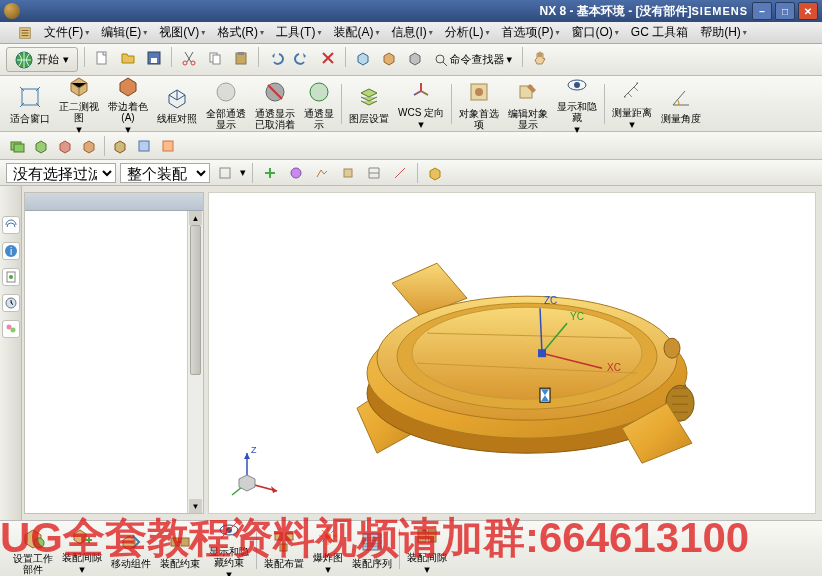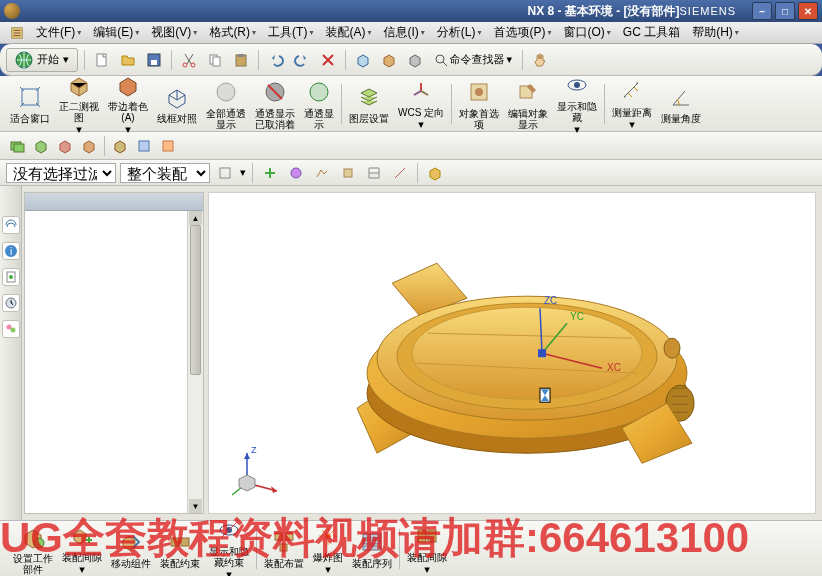--- a/index.html
+++ b/index.html
@@ -1,31 +1,31 @@
 <!DOCTYPE html>
 <html><head>
 <meta charset="utf-8">
 <style>
 * { margin: 0; padding: 0; box-sizing: border-box; font-family: "Microsoft YaHei", Arial, sans-serif; }
 body { background: #3b5998; width: 822px; height: 576px; overflow: hidden; font-size: 11px; }
 
 .titlebar { height: 22px; background: linear-gradient(#4a6da8, #2f4a7a); color: #fff; display: flex; align-items: center; padding: 0 4px; text-align: right; }
 .titlebar .icon { width: 16px; height: 16px; margin-right: 4px; background: radial-gradient(circle at 30% 30%, #d8a850, #7a5a20); border-radius: 50%; }
 .titlebar .title { flex: 1; font-weight: bold; font-size: 12px; }
-.titlebar .siemens { font-weight: normal; letter-spacing: 1px; margin-right: 16px; }
+.titlebar .siemens { font-weight: bold; letter-spacing: 1px; margin-right: 4px; }
 .titlebar .winbtns { display: flex; gap: 3px; }
 .titlebar .winbtn { width: 20px; height: 18px; background: #5a7ab8; border: 1px solid #2a3a5a; display: flex; align-items: center; justify-content: center; color: #fff; font-size: 10px; font-weight: bold; border-radius: 2px; }
 .titlebar .winbtn.close { background: #d85030; }
 
-.menubar { height: 22px; background: linear-gradient(#f0f0f0, #d8d8d8); display: flex; align-items: center; padding: 0 4px; border-bottom: 1px solid #aaa; font-size: 12px; }
+.menubar { height: 22px; background: linear-gradient(#f0f0f0, #d8d8d8); display: flex; align-items: center; padding: 0 12px; border-bottom: 1px solid #aaa; font-size: 12px; }
 .menubar .mi { padding: 2px 6px; display: flex; align-items: center; gap: 2px; cursor: default; }
 .menubar .mi svg { width: 14px; height: 14px; }
 .menubar .drop { font-size: 8px; color: #555; }
 
-.toolbar { background: linear-gradient(#f8f8f5, #e5e5de); padding: 3px 6px; display: flex; align-items: center; gap: 4px; border-bottom: 1px solid #bbb; min-height: 28px; border-radius: 11px; }
+.toolbar { background: linear-gradient(#f8f8f5, #e5e5de); padding: 3px 6px; display: flex; gap: 4px; border-bottom: 1px solid #bbb; min-height: 28px; }
 .toolbar.row1 { height: 32px; }
 .tbtn { width: 22px; height: 22px; display: flex; align-items: center; justify-content: center; border: 1px solid transparent; border-radius: 2px; }
 .tbtn svg { width: 16px; height: 16px; }
 .sep { width: 1px; height: 20px; background: #bbb; margin: 0 2px; }
 
 .start { display: flex; align-items: center; gap: 4px; padding: 2px 8px; background: linear-gradient(#f4f4ee, #e0e0d8); border: 1px solid #b0b0a8; border-radius: 3px; }
 .start svg { width: 18px; height: 18px; }
 
 .bigtool-row { background: linear-gradient(#f8f8f5, #e5e5de); padding: 2px 6px; display: flex; align-items: center; gap: 1px; border-bottom: 1px solid #bbb; height: 56px; }
 .bigtool { display: flex; flex-direction: column; align-items: center; padding: 2px 4px; min-width: 36px; cursor: default; }

